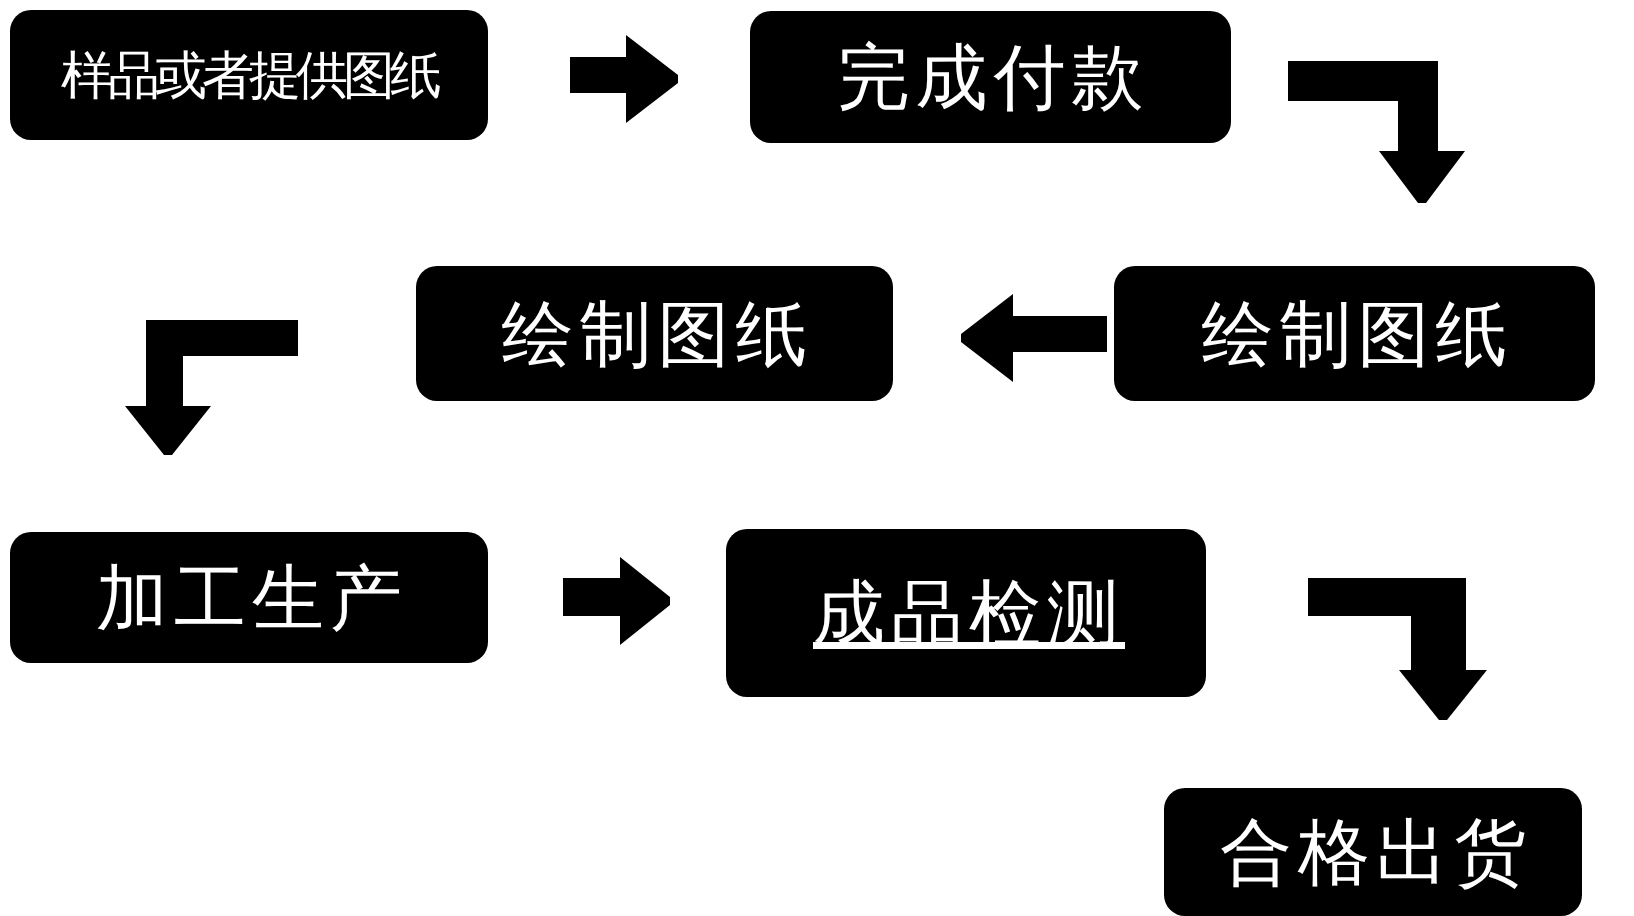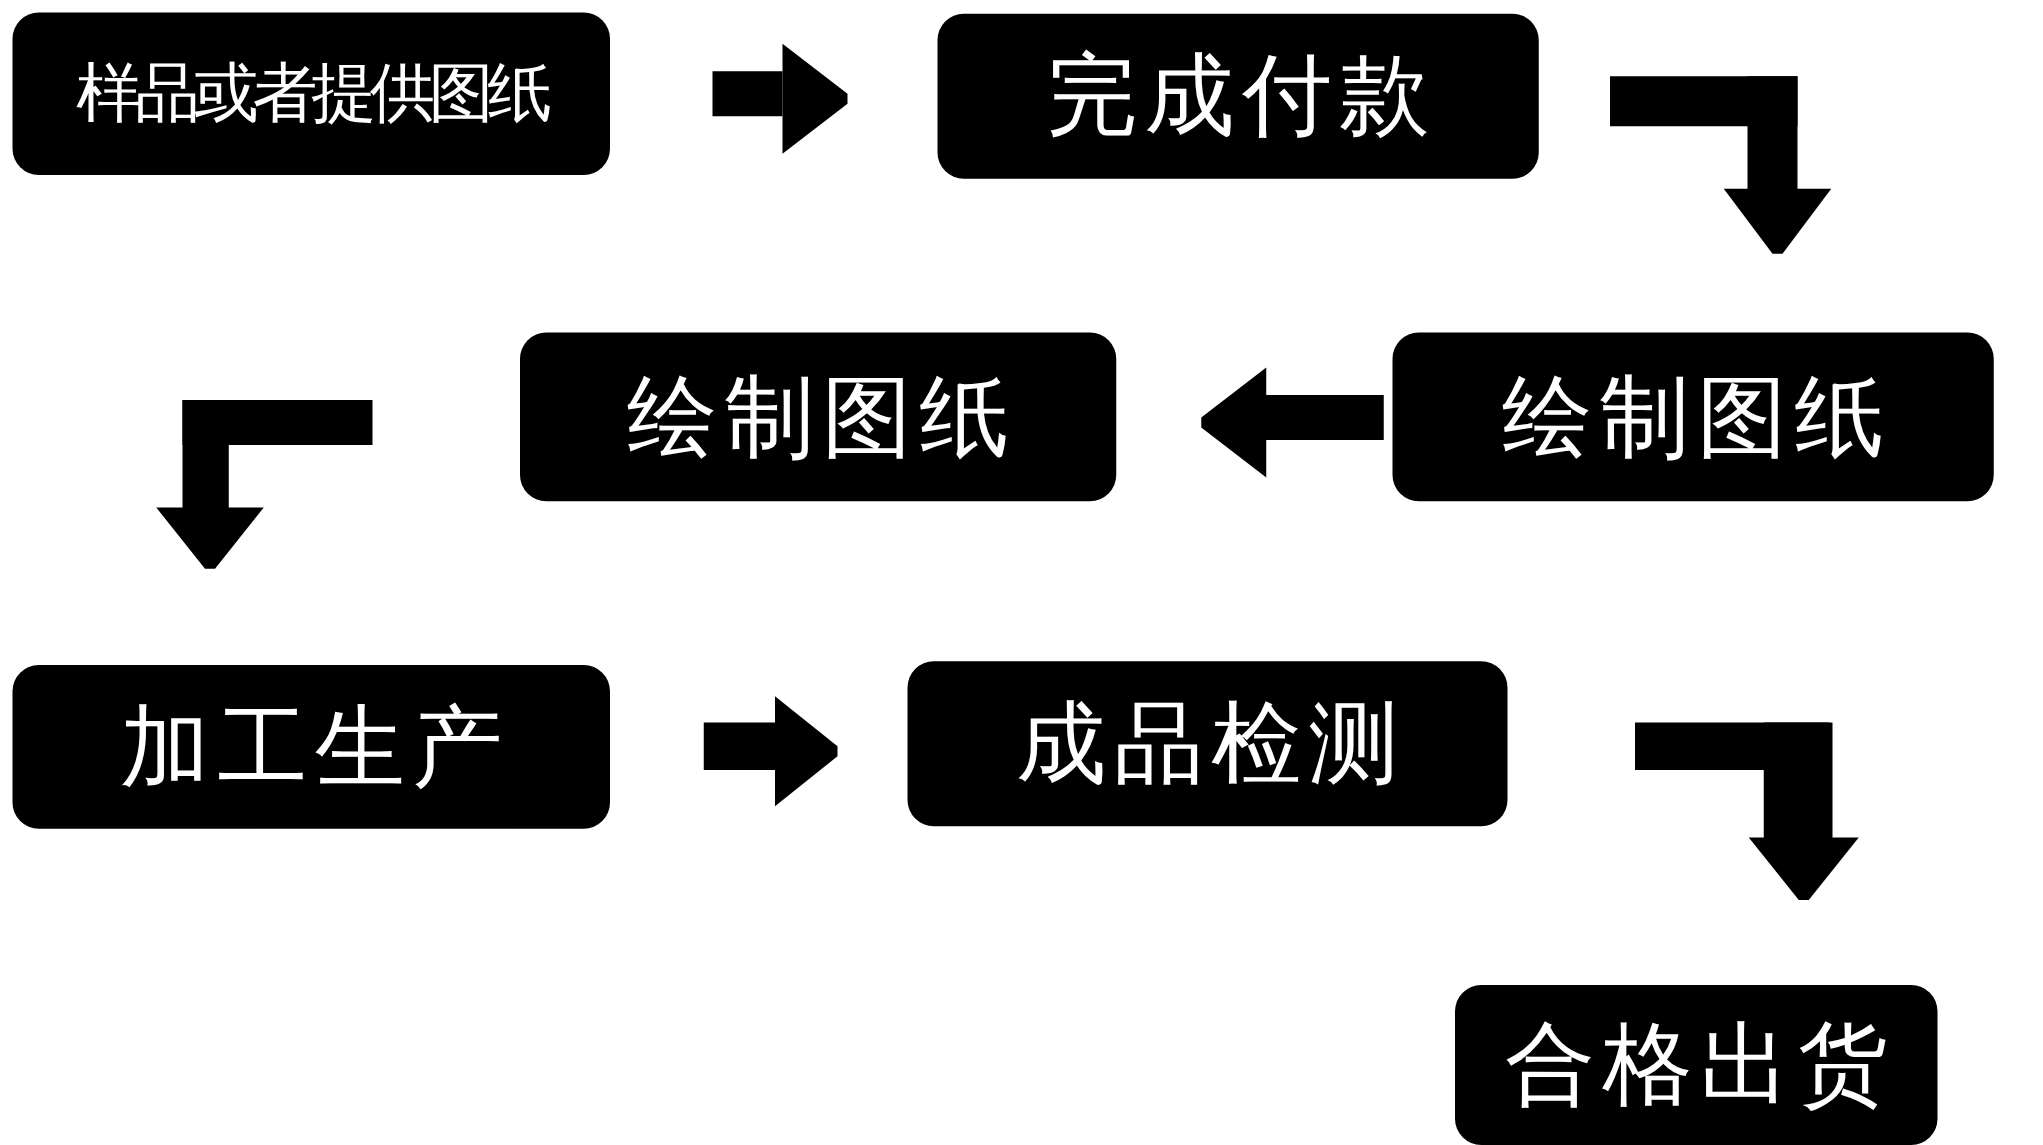--- a/index.html
+++ b/index.html
@@ -34,22 +34,22 @@
     font-weight: 300;
     letter-spacing: 6px;
     text-indent: 6px;
     line-height: 1;
   }
   #n1 { left: 2px;    top: 2px;   width: 478px; height: 130px; font-size: 52px; letter-spacing: -5px; text-indent: 0; }
   #n2 { left: 742px;  top: 3px;   width: 481px; height: 132px; }
   #n3 { left: 1106px; top: 258px; width: 481px; height: 135px; }
   #n4 { left: 408px;  top: 258px; width: 477px; height: 135px; }
   #n5 { left: 2px;    top: 524px; width: 478px; height: 131px; }
-  #n6 { left: 718px;  top: 521px; width: 480px; height: 132px; }
-  #n7 { left: 1156px; top: 780px; width: 386px; height: 128px; }
+  #n6 { left: 718px;  top: 521px; width: 480px; height: 168px; text-decoration: underline; }
+  #n7 { left: 1156px; top: 780px; width: 418px; height: 128px; }
 
   
   .arrow { position: absolute; }
   .bar   { position: absolute; background: var(--arrow); }
   .tri   { position: absolute; width: 0; height: 0; }
 
   
   #a1 { left: 562px; top: 27px; width: 110px; height: 80px; }
   #a1 .shaft { left: 0; top: 22px; width: 56px; height: 36px; }
   #a1 .head  { left: 56px; top: 0;

